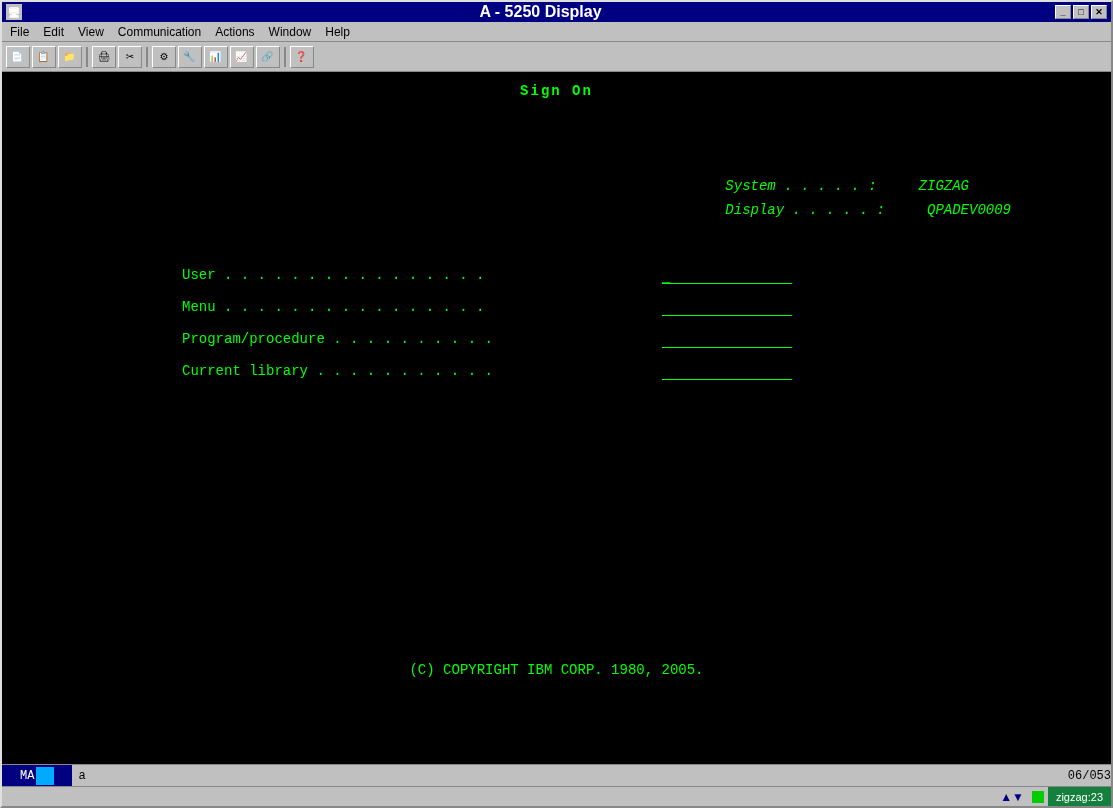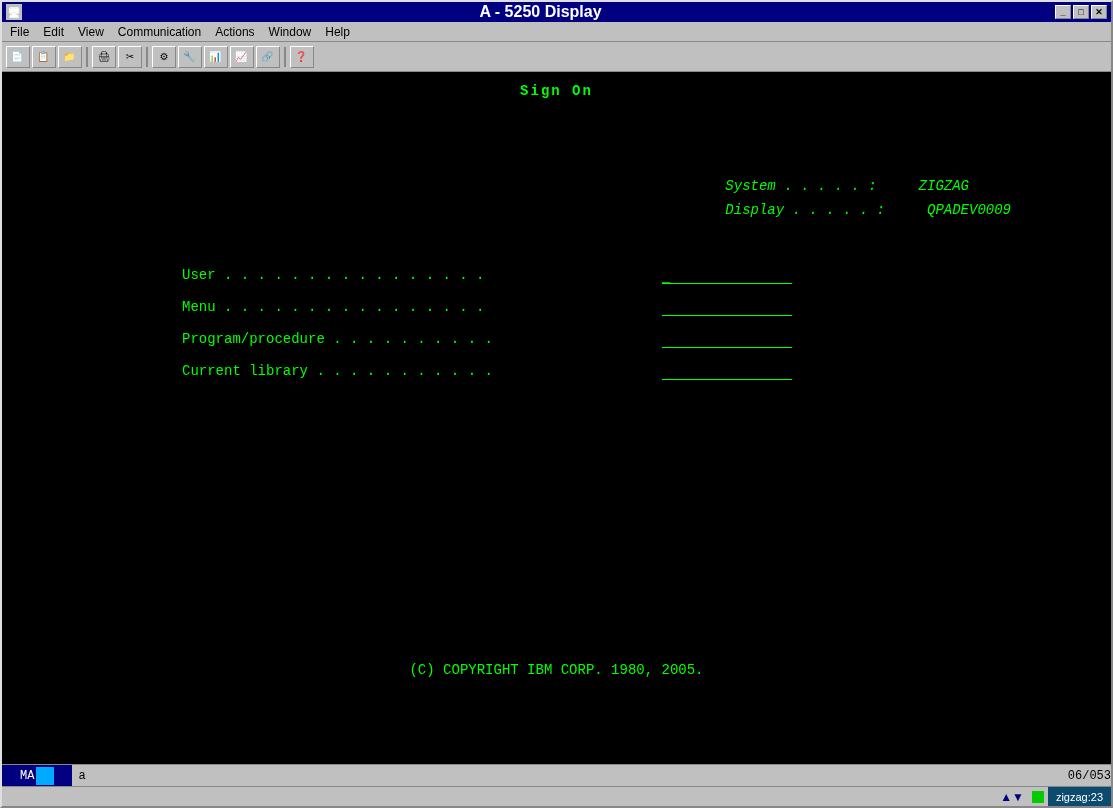--- a/index.html
+++ b/index.html
@@ -258,21 +258,21 @@
     }
 
     .conn-arrows {
       display: flex;
       align-items: center;
       margin-left: auto;
       margin-right: 4px;
     }
 
     .conn-server {
-      background: #0c4a6e;
+      background: #15803d;
       color: white;
       padding: 2px 8px;
       font-size: 11px;
       height: 100%;
       display: flex;
       align-items: center;
     }
 
     
     .input-underline {

